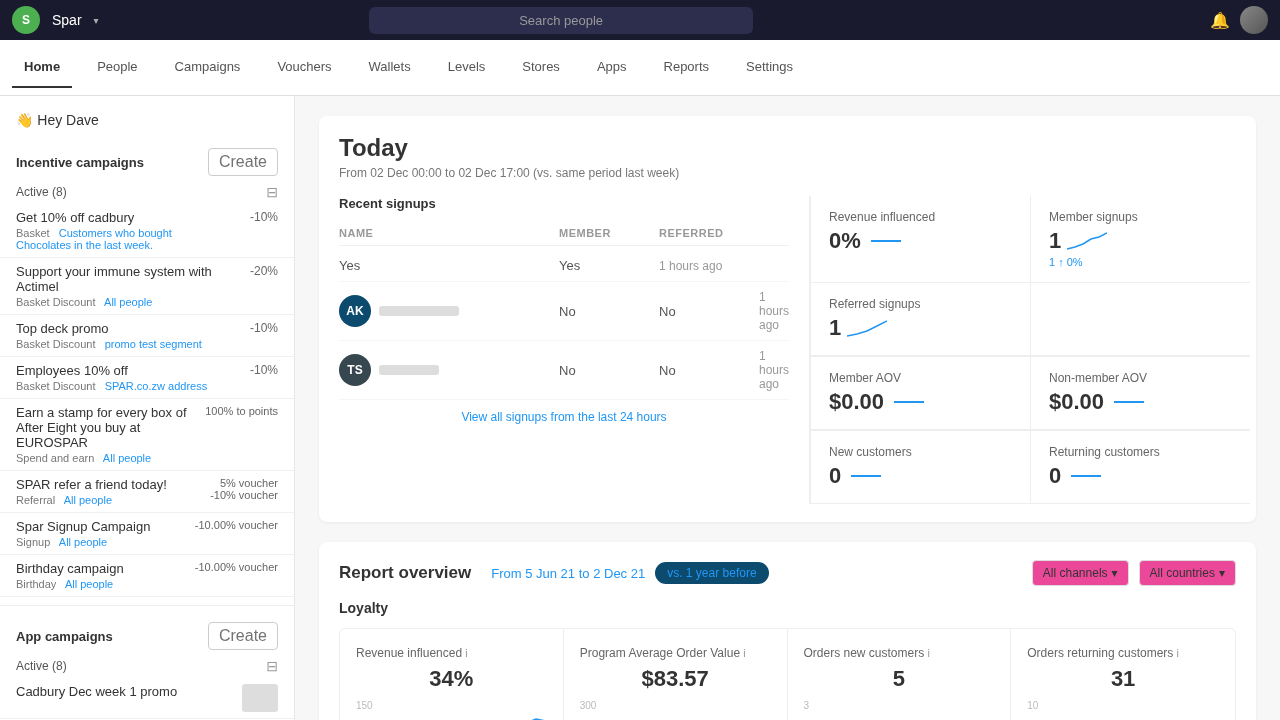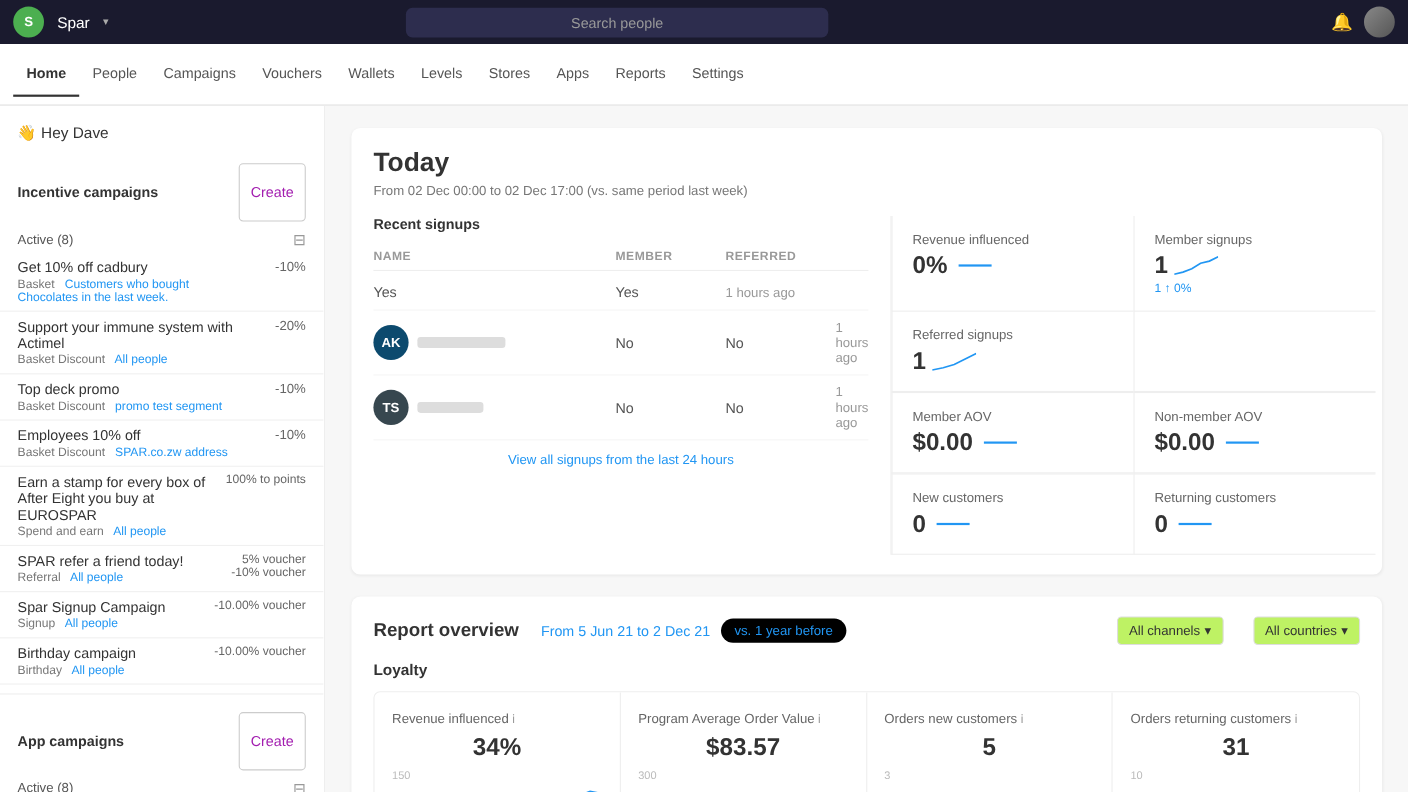--- a/index.html
+++ b/index.html
@@ -11,33 +11,33 @@
     .topbar-brand { color: white; font-size: 14px; font-weight: 500; }
     .topbar-caret { color: #aaa; font-size: 10px; }
     .topbar-search { flex: 1; max-width: 420px; margin: 0 auto; padding-left: 36px; }
     .topbar-search input { width: 100%; padding: 6px 12px; border-radius: 6px; border: none; background: #2d2d4e; color: #ccc; font-size: 13px; text-align: center; outline: none; }
     .topbar-search input::placeholder { color: #999; }
     .topbar-right { display: flex; align-items: center; gap: 10px; margin-left: auto; }
     .notif-icon { color: #ccc; font-size: 16px; }
     .avatar { width: 28px; height: 28px; border-radius: 50%; background: #888; overflow: hidden; }
 
     
-    .nav { display: flex; align-items: center; background: white; border-bottom: 1px solid #e0e0e0; padding: 16px 12px; height: 56px; }
+    .nav { display: flex; align-items: center; background: white; border-bottom: 1px solid #e0e0e0; padding: 16px 12px; height: 56px; gap: 13px; }
     .nav-item { padding: 0 12px; height: 40px; display: flex; align-items: center; font-size: 13px; color: #555; cursor: pointer; border-bottom: 2px solid transparent; }
     .nav-item.active { color: #333; font-weight: 600; border-bottom: 2px solid #333; }
 
     
     .layout { display: flex; height: calc(720px - 80px); overflow: hidden; }
 
     
     .sidebar { width: 295px; background: white; border-right: 1px solid #e8e8e8; overflow-y: auto; padding: 12px 0; flex-shrink: 0; }
     .sidebar-greeting { padding: 4px 16px 12px; font-size: 14px; font-weight: 500; }
     .sidebar-section-header { display: flex; align-items: center; justify-content: space-between; padding: 8px 16px 4px; }
     .sidebar-section-title { font-size: 13px; font-weight: 600; color: #333; }
-    .sidebar-create-btn { border: 1px solid #ccc; background: white; border-radius: 4px; padding: 18px 10px; font-size: 13px; cursor: pointer; color: #a21caf; }
+    .sidebar-create-btn { border: 1px solid #ccc; background: white; border-radius: 4px; padding: 4px 10px; font-size: 16px; cursor: pointer; color: #737373; }
     .sidebar-active-label { padding: 4px 16px; font-size: 12px; color: #555; display: flex; align-items: center; justify-content: space-between; }
     .collapse-icon { color: #999; font-size: 14px; }
     .campaign-item { padding: 6px 16px; border-bottom: 1px solid #f0f0f0; }
     .campaign-name { font-size: 13px; font-weight: 500; color: #333; margin-bottom: 2px; }
     .campaign-sub { font-size: 11px; color: #777; }
     .campaign-sub a, .campaign-link { color: #2196f3; text-decoration: none; }
     .campaign-discount { font-size: 12px; color: #666; text-align: right; }
     .campaign-row { display: flex; justify-content: space-between; align-items: flex-start; }
     .campaign-meta { flex: 1; }
     .section-divider { height: 1px; background: #eee; margin: 8px 0; }
@@ -66,22 +66,22 @@
     .signup-name-cell { display: flex; align-items: center; }
     .signup-name-blur { width: 80px; height: 10px; background: #ddd; border-radius: 3px; }
     .signup-cell { font-size: 13px; color: #555; }
     .signup-time { font-size: 12px; color: #999; }
     .view-all-link { text-align: center; padding: 10px 0 4px; font-size: 12px; color: #2196f3; cursor: pointer; }
 
     
     .report-section { background: white; border-radius: 8px; padding: 18px 20px; box-shadow: 0 1px 3px rgba(0,0,0,0.06); }
     .report-header { display: flex; align-items: center; justify-content: space-between; margin-bottom: 14px; }
     .date-range-btn { background: none; border: none; color: #2196f3; font-size: 13px; cursor: pointer; }
-    .vs-btn { background: #000000; color: #2196f3; border: none; border-radius: 14px; padding: 4px 12px; font-size: 12px; cursor: pointer; }
-    .dropdown-btn { border: 1px solid #ddd; background: #bef264; border-radius: 4px; padding: 5px 10px; font-size: 12px; cursor: pointer; color: #333; display: flex; align-items: center; gap: 4px; margin-left: 17px; }
+    .vs-btn { background: #0c4a6e; color: #2196f3; border: none; border-radius: 14px; padding: 4px 12px; font-size: 12px; cursor: pointer; }
+    .dropdown-btn { border: 1px solid #ddd; background: #ec4899; border-radius: 4px; padding: 5px 10px; font-size: 12px; cursor: pointer; color: #333; display: flex; align-items: center; gap: 4px; }
 
     .loyalty-title { font-size: 14px; font-weight: 600; margin-bottom: 12px; color: #333; }
     .loyalty-grid { display: grid; grid-template-columns: repeat(4, 1fr); gap: 0; border: 1px solid #eee; border-radius: 6px; overflow: hidden; }
     .loyalty-card { padding: 16px; border-right: 1px solid #eee; }
     .loyalty-card:last-child { border-right: none; }
     .loyalty-card-label { font-size: 12px; color: #666; margin-bottom: 6px; display: flex; align-items: center; gap-4px; }
     .info-icon { color: #999; font-size: 11px; margin-left: 3px; }
     .loyalty-value { font-size: 22px; font-weight: 700; color: #333; margin-bottom: 8px; text-align: center; }
   </style>
 </head>

